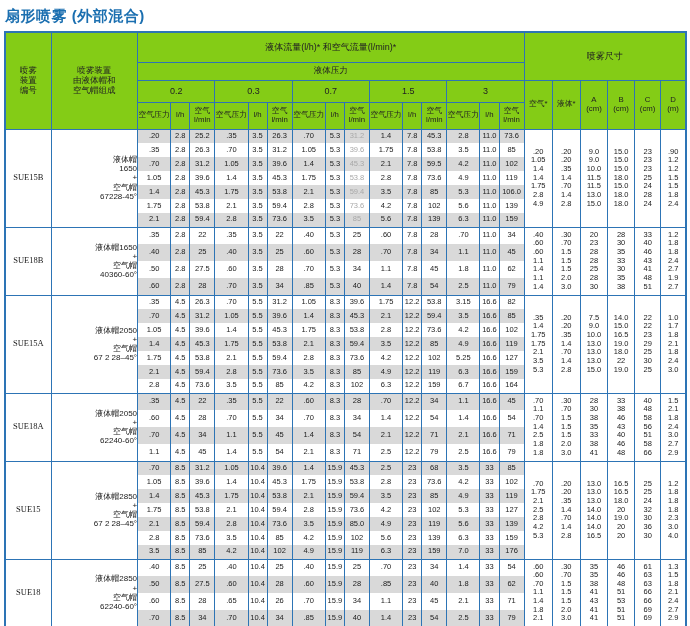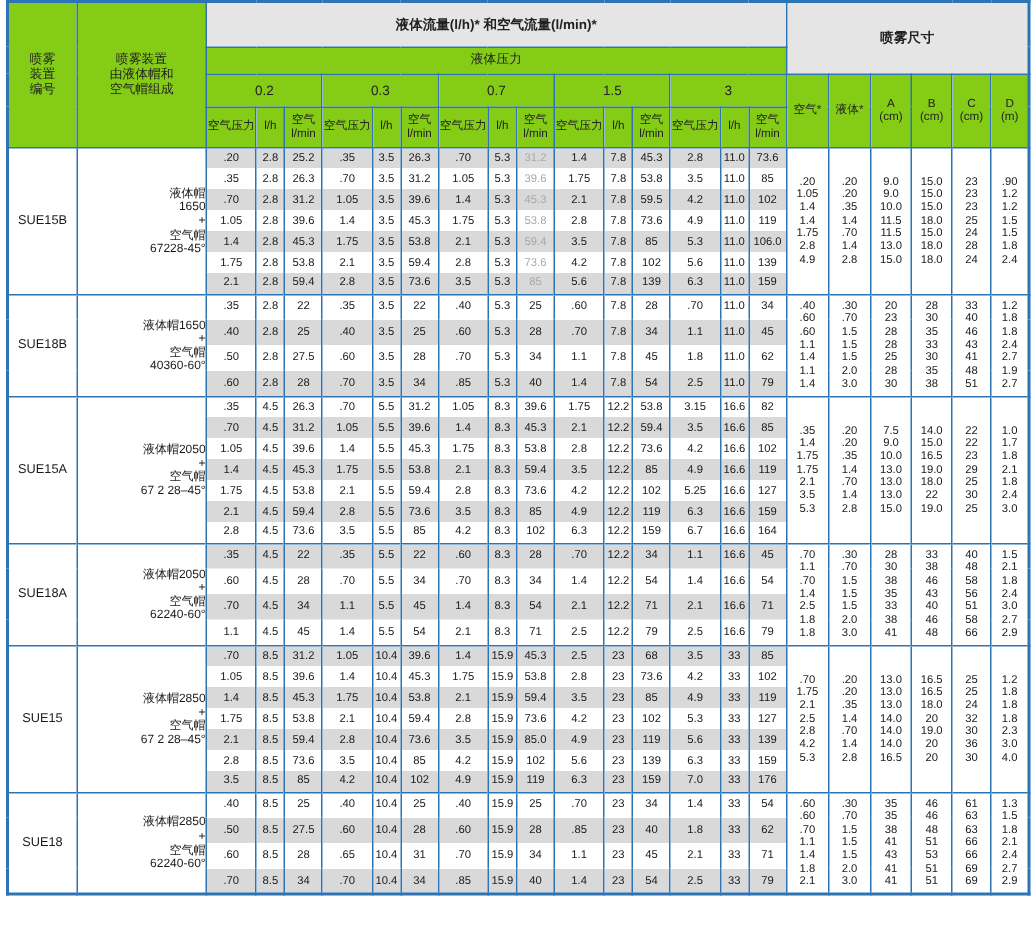--- a/index.html
+++ b/index.html
@@ -5,44 +5,45 @@
   html,body{margin:0;padding:0;background:#ffffff;width:690px;height:626px;overflow:hidden;
     font-family:"Liberation Sans","DejaVu Sans",sans-serif;-webkit-font-smoothing:antialiased;}
   .page{width:690px;height:626px;position:relative;}
   .title{color:#1b6fb0;font-weight:bold;font-size:15px;letter-spacing:.5px;margin:7px 0 5px 5px;}
   table{border-collapse:collapse;table-layout:fixed;width:683px;margin-left:4px;
     border:2px solid #2d74b5;color:#1a1a1a;}
   td{border:1px solid #2d74b5;text-align:center;vertical-align:middle;padding:0;
     overflow:hidden;white-space:pre-line;line-height:1.15;}
   
   thead td{font-size:8.5px;color:#222;background:#84cc16;}
-  td.flow-title,td.spray-title{background:#e5e5e5;font-size:9px;font-weight:bold;}
+  td.flow-title,td.spray-title{background:#84cc16;font-size:9px;}
   tr.h1{height:30px;} tr.h2{height:18px;} tr.h3{height:22px;} tr.h4{height:27px;}
   td.pressure-val{font-size:9px;margin-top:32px;}
   td.subcol{font-size:7.8px;}
   td.head-devno,td.head-devcomp{font-size:8.5px;}
   td.spray-colhead{font-size:7.8px;margin-top:12px;}
   
   tbody td{font-size:7.5px;border-top:none;border-bottom:none;}
   tbody tr.block-start td{border-top:1px solid #2d74b5;}
-  td.id-cell{font-size:8.5px;background:#fff;}
+  td.id-cell{font-size:8.5px;background:#fff;font-family:Liberation Serif, serif;}
   td.device-cell{font-size:8px;background:#fff;text-align:right;}
   td.flow-cell.stripe{background:#d9d9d9;}
   td.flow-cell{background:#ffffff;}
   td.flow-cell.muted{color:#a8a8a8;}
   td.spray-cell{background:#ffffff;padding:0;}
   .spray-stack{display:flex;flex-direction:column;justify-content:space-around;
     height:100%;font-size:7.5px;}
   .spray-stack div{flex:1 1 auto;display:flex;align-items:center;justify-content:center;}
   tr.r14{height:14px;} tr.r17{height:17px;}
 </style>
 </head>
 <body>
 
 <div class="page">
+  <div class="title">扇形喷雾 (外部混合)</div>
 
   <table>
     <colgroup>
       <col style="width:46px">
         <col style="width:86px">
       <col style="width:33px">
         <col style="width:19px">
         <col style="width:25px">
       <col style="width:33px">
         <col style="width:19px">
@@ -711,21 +712,21 @@
           <td class="flow-cell stripe">1.8</td>
           <td class="flow-cell stripe">33</td>
           <td class="flow-cell stripe">62</td>
         </tr>
         <tr class="r17">
           <td class="flow-cell">.60</td>
           <td class="flow-cell">8.5</td>
           <td class="flow-cell">28</td>
           <td class="flow-cell">.65</td>
           <td class="flow-cell">10.4</td>
-          <td class="flow-cell">31</td>
+          <td class="flow-cell">26</td>
           <td class="flow-cell">.70</td>
           <td class="flow-cell">15.9</td>
           <td class="flow-cell">34</td>
           <td class="flow-cell">1.1</td>
           <td class="flow-cell">23</td>
           <td class="flow-cell">45</td>
           <td class="flow-cell">2.1</td>
           <td class="flow-cell">33</td>
           <td class="flow-cell">71</td>
         </tr>

